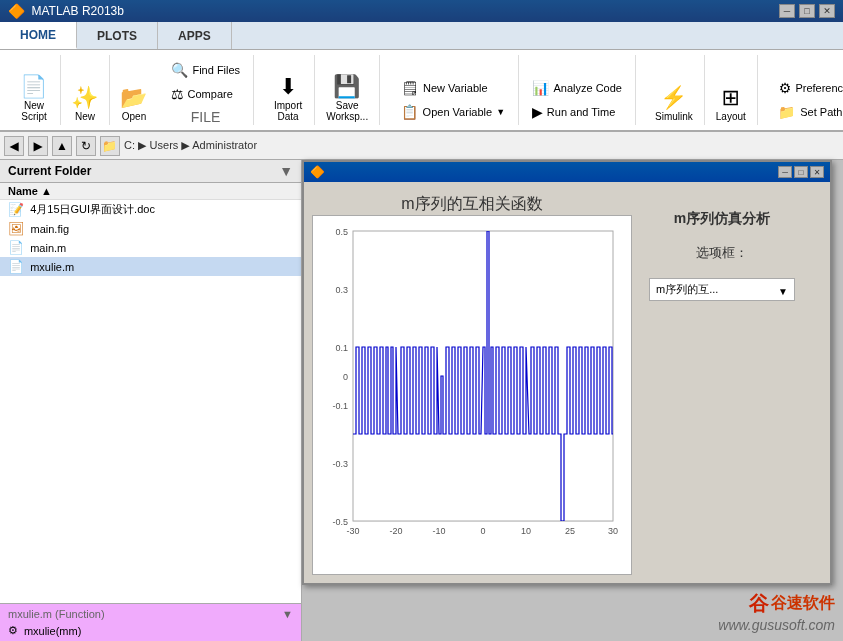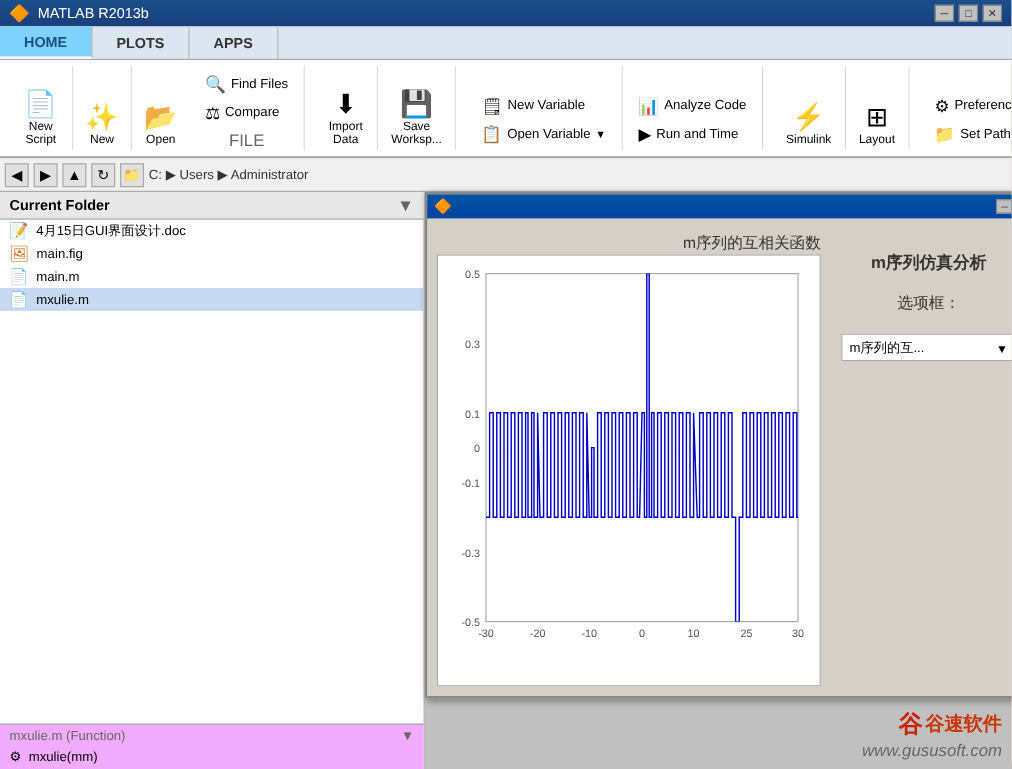--- a/index.html
+++ b/index.html
@@ -36,21 +36,21 @@
     }
     .ribbon-tab {
       padding: 0 20px;
       display: flex; align-items: center;
       font-size: 12px; font-weight: bold;
       cursor: pointer;
       border-right: 1px solid #bbb;
       color: #333;
     }
     .ribbon-tab.active {
-      background: #7dd3fc;
+      background: #ffffff;
       border-bottom: 2px solid white;
       color: #1a4f8a;
     }
 
     
     .ribbon {
       background: white;
       border-bottom: 2px solid #aaa;
       padding: 4px 8px;
       display: flex;
@@ -119,21 +119,21 @@
 
     
     .main-area {
       display: flex;
       height: calc(641px - 22px - 28px - 82px - 28px);
       background: #f5f5f5;
     }
 
     
     .left-panel {
-      width: 354px;
+      width: 302px;
       background: white;
       border-right: 1px solid #aaa;
       display: flex;
       flex-direction: column;
     }
     .panel-header {
       background: #e8e8e8;
       border-bottom: 1px solid #aaa;
       padding: 3px 8px;
       font-size: 12px;
@@ -220,22 +220,22 @@
     
     .chart-area {
       background: white;
       border: 1px solid #aaa;
       width: 320px;
       height: 360px;
       position: relative;
       overflow: hidden;
     }
     .chart-title {
-      text-align: right;
-      font-size: 13px;
+      text-align: center;
+      font-size: 16px;
       color: #333;
       margin-top: 4px;
       margin-bottom: 0;
     }
     .chart-svg { display: block; }
 
     
     .figure-right-panel {
       width: 160px;
       display: flex;
@@ -413,20 +413,23 @@
     <span>C: ▶ Users ▶ Administrator</span>
   </div>
 </div>
 
 <div class="main-area">
 
   <div class="left-panel">
     <div class="panel-header">
       <span>Current Folder</span>
       <span class="panel-header-btn">▼</span>
+    </div>
+    <div class="file-list-header">
+      <span>Name ▲</span>
     </div>
     <div class="file-list">
       <div class="file-item">
         <span class="file-icon file-icon-doc">📝</span>
         <span>4月15日GUI界面设计.doc</span>
       </div>
       <div class="file-item">
         <span class="file-icon file-icon-fig">🖼</span>
         <span>main.fig</span>
       </div>

